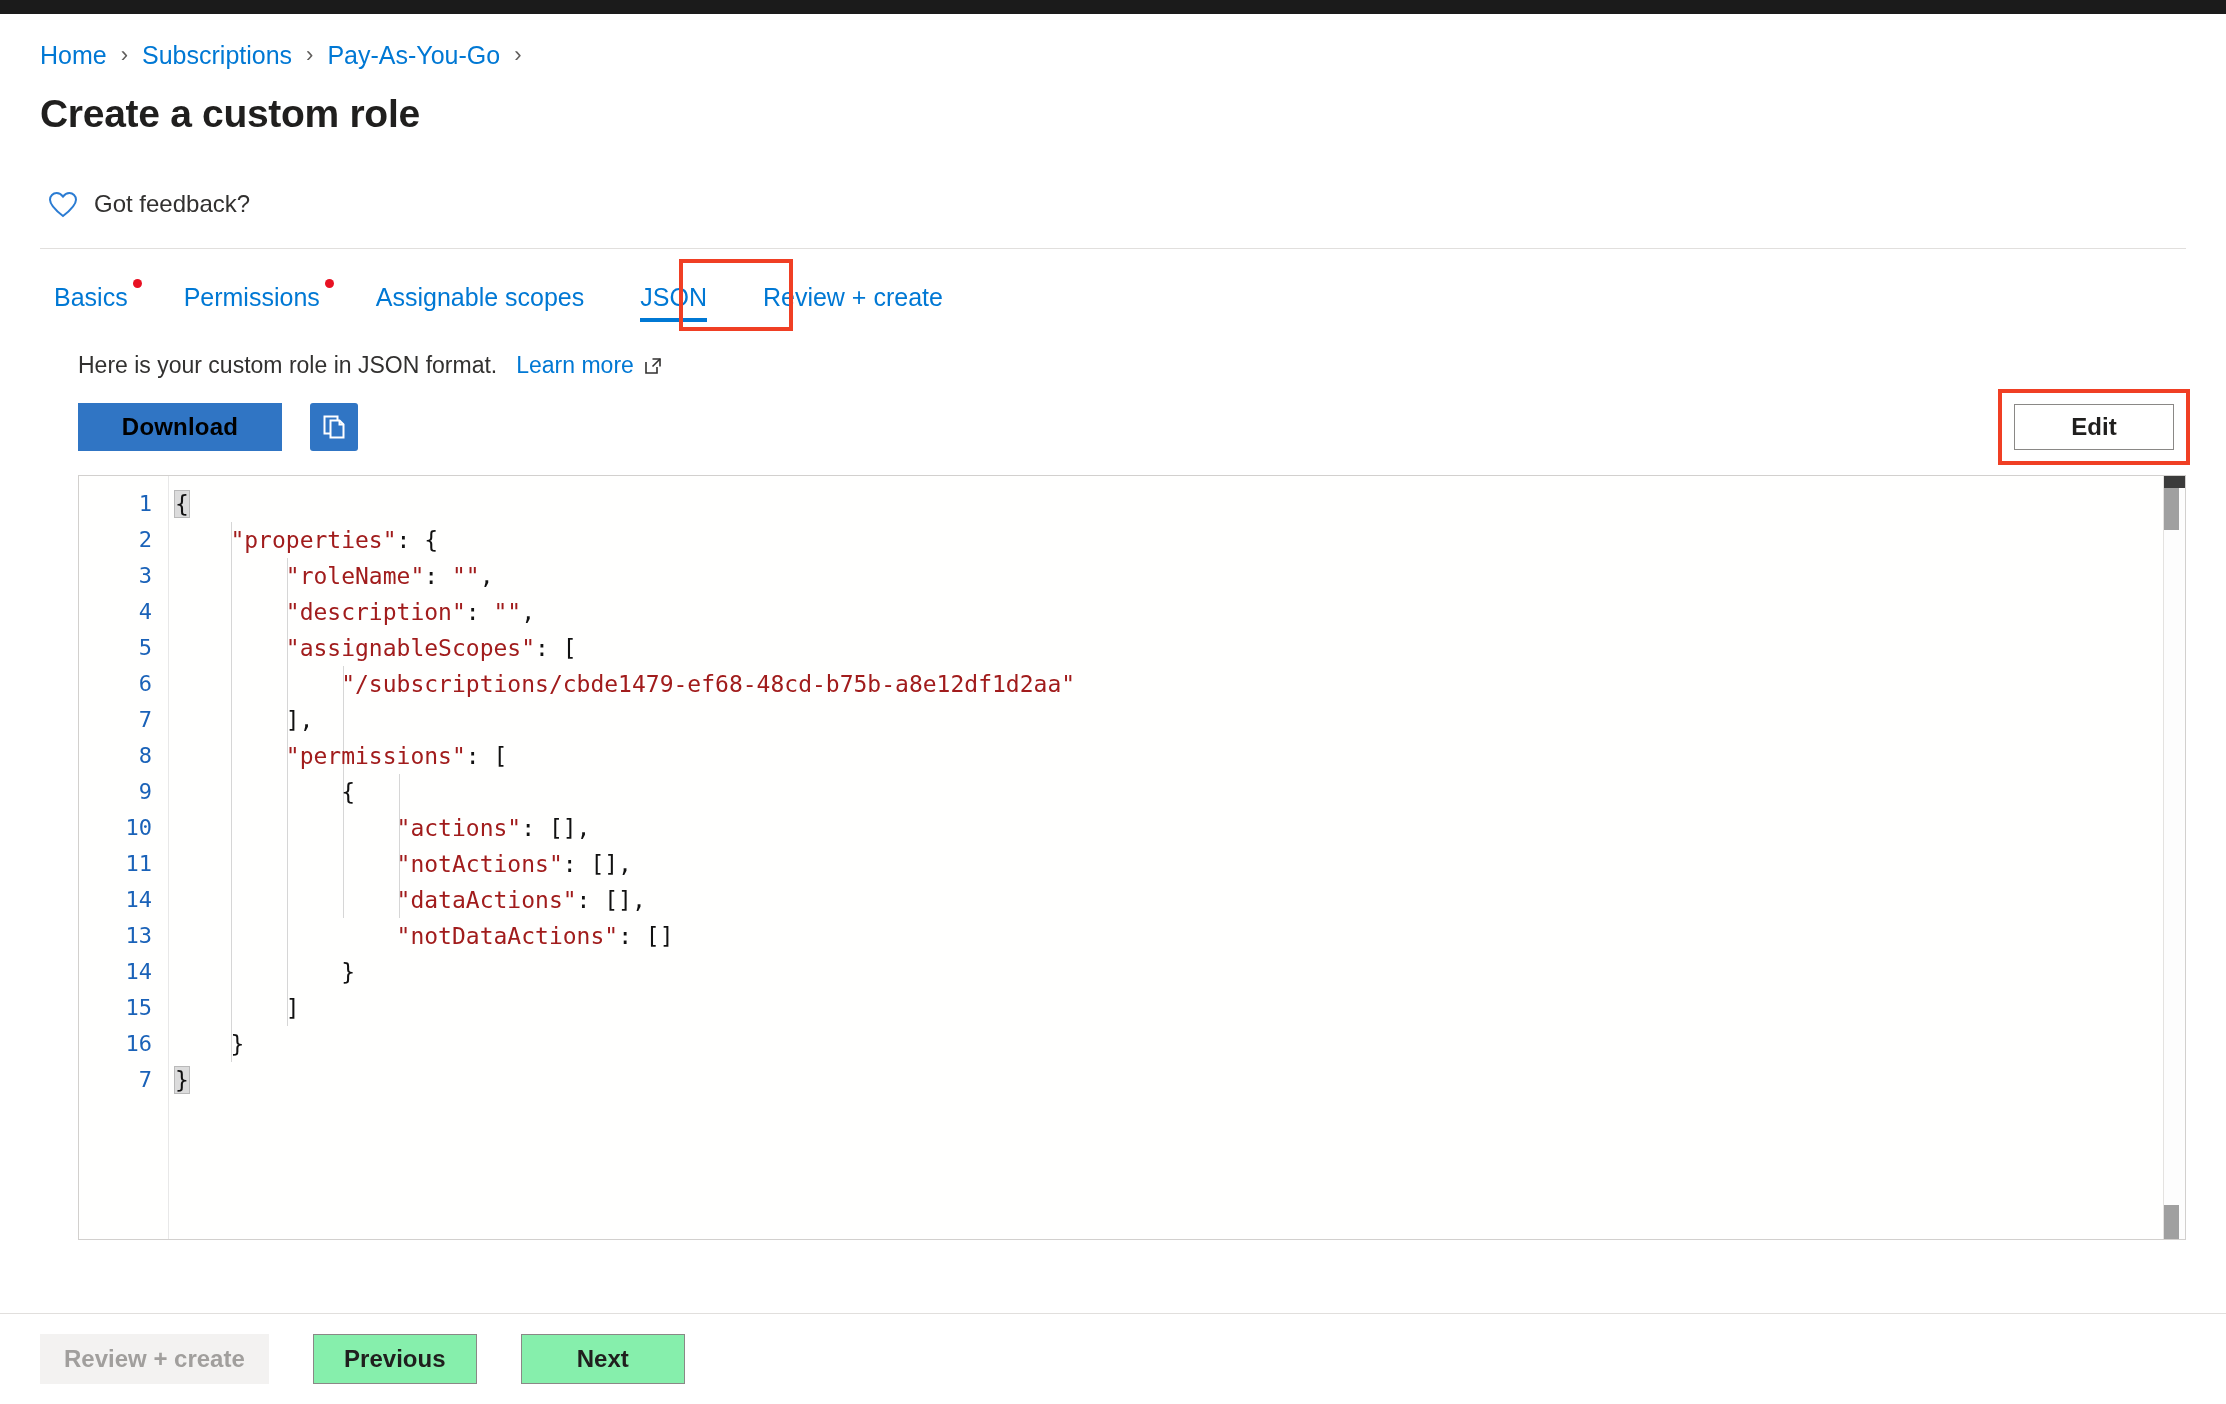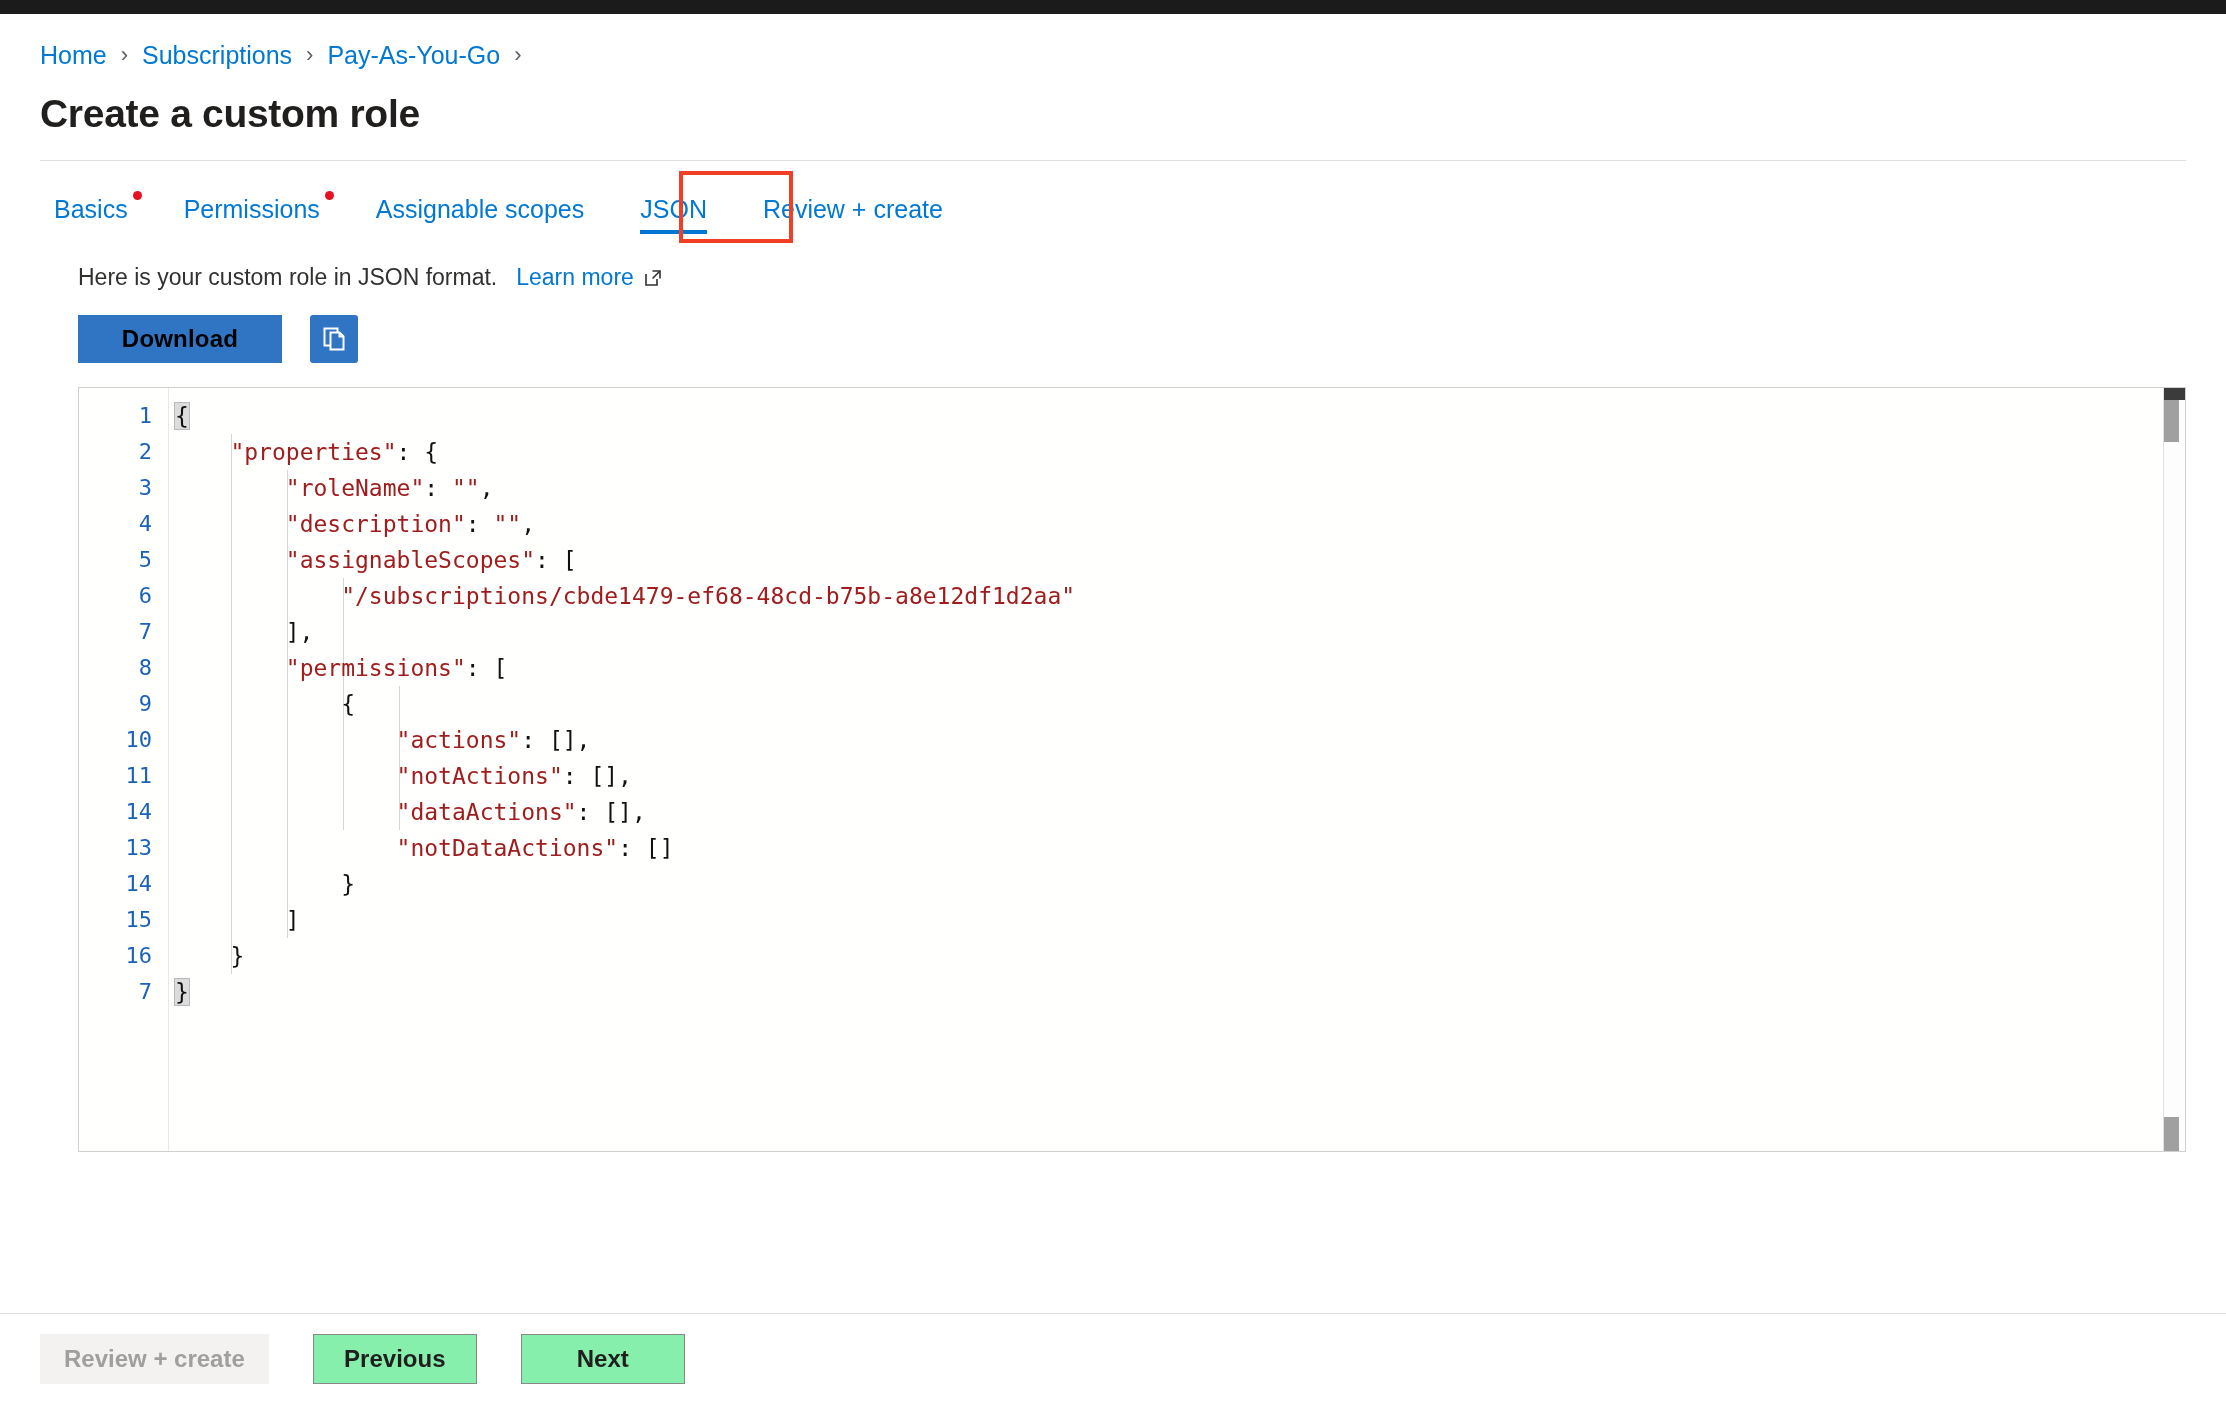--- a/index.html
+++ b/index.html
@@ -348,20 +348,28 @@
     <span class="crumb">Home</span>
     <span class="crumb-sep">›</span>
     <span class="crumb">Subscriptions</span>
     <span class="crumb-sep">›</span>
     <span class="crumb">Pay-As-You-Go</span>
     <span class="crumb-sep">›</span>
   </div>
 
   <div class="page-title">Create a custom role</div>
 
+  <div class="feedback-row">
+    <span class="heart-icon">
+      <svg width="30" height="27" viewBox="0 0 30 27">
+        <path d="M15 25 C6 18 2 13.5 2 8.7 C2 5 5 2 8.6 2 C11 2 13.3 3.3 15 5.6 C16.7 3.3 19 2 21.4 2 C25 2 28 5 28 8.7 C28 13.5 24 18 15 25 Z" fill="none" stroke="#2b7cd3" stroke-width="2"></path>
+      </svg>
+    </span>
+    <span class="feedback-label">Got feedback?</span>
+  </div>
 
   <div class="divider"></div>
 
   <div class="tabs">
     <div class="tab">
       <span>Basics</span>
       <span class="dot"></span>
     </div>
     <div class="tab">
       <span>Permissions</span>
@@ -396,20 +404,23 @@
     <button class="btn-download">Download</button>
     <button class="btn-copy">
       <span>
         <svg width="30" height="30" viewBox="0 0 30 30">
           <rect x="5.5" y="5.5" width="13" height="17" fill="none" stroke="#ffffff" stroke-width="2"></rect>
           <path d="M11.5 9.5 L20.5 9.5 L24.5 13.5 L24.5 26.5 L11.5 26.5 Z" fill="#3075c4" stroke="#ffffff" stroke-width="2"></path>
           <path d="M20.5 9.5 L20.5 13.5 L24.5 13.5" fill="none" stroke="#ffffff" stroke-width="2"></path>
         </svg>
       </span>
     </button>
+    <div class="edit-wrap">
+      <button class="btn-edit">Edit</button>
+    </div>
   </div>
 
   <div class="editor">
     <div class="gutter">
       <div class="ln">1</div>
       <div class="ln">2</div>
       <div class="ln">3</div>
       <div class="ln">4</div>
       <div class="ln">5</div>
       <div class="ln">6</div>

